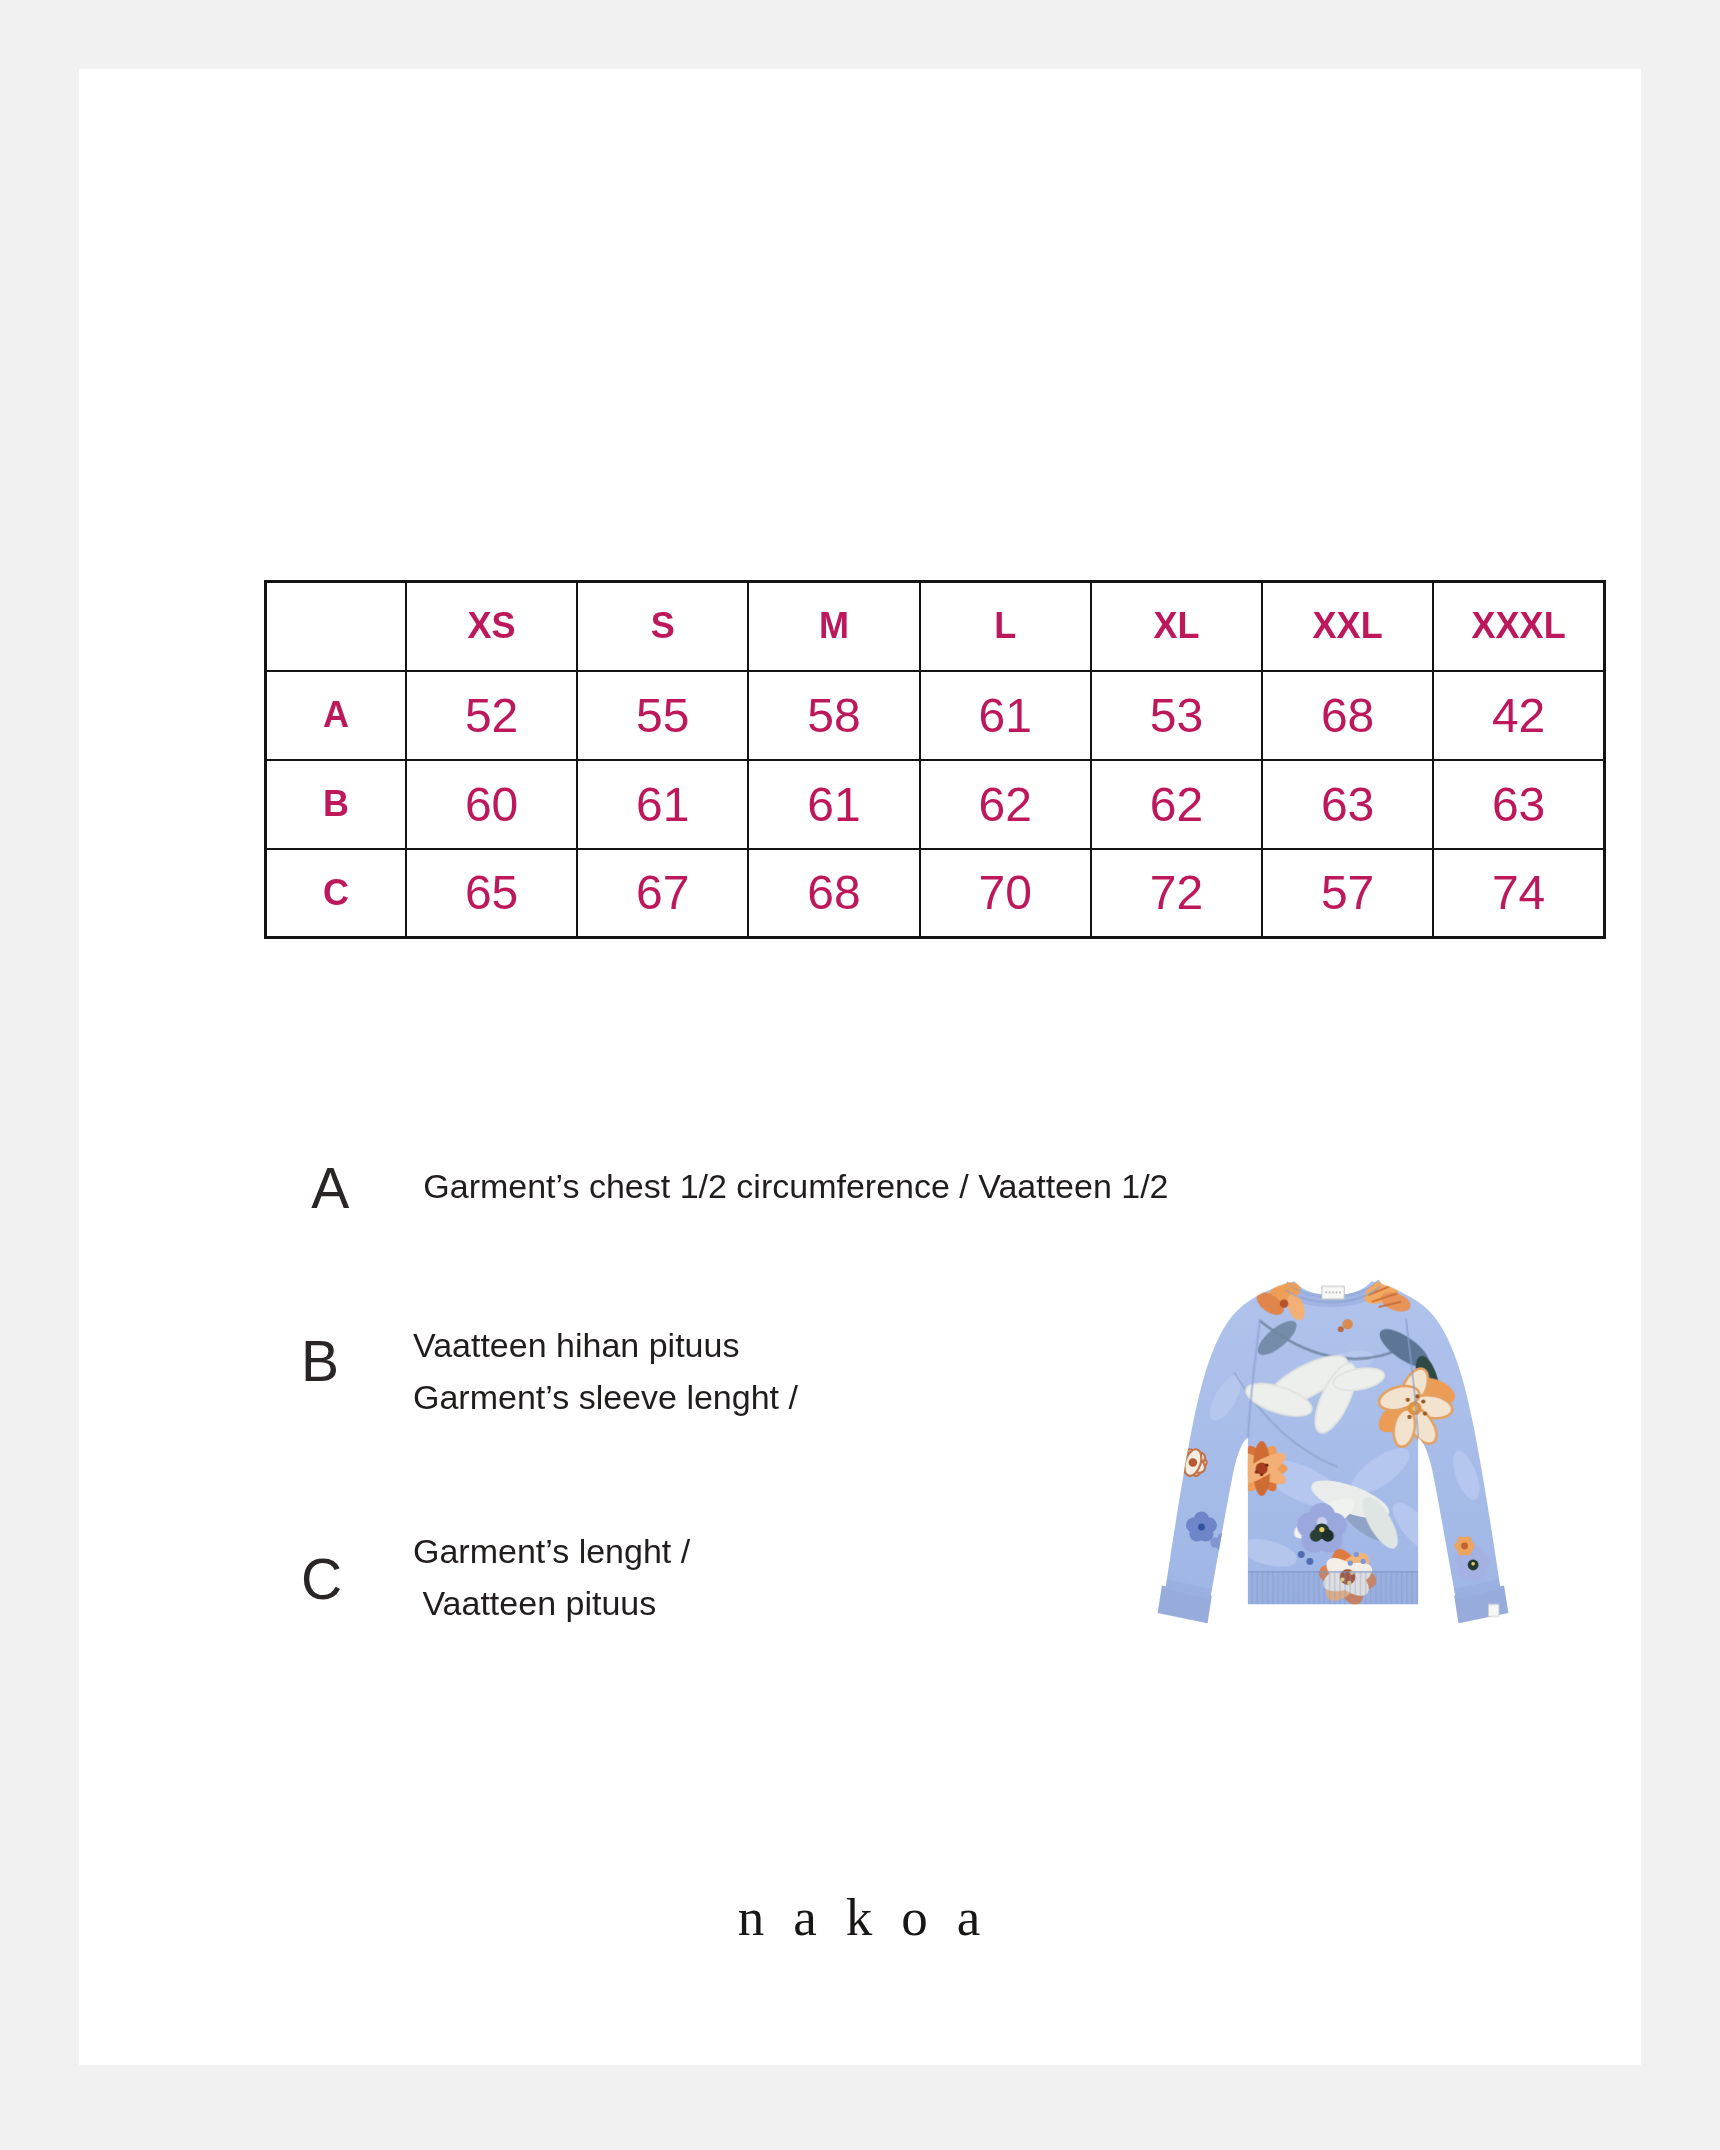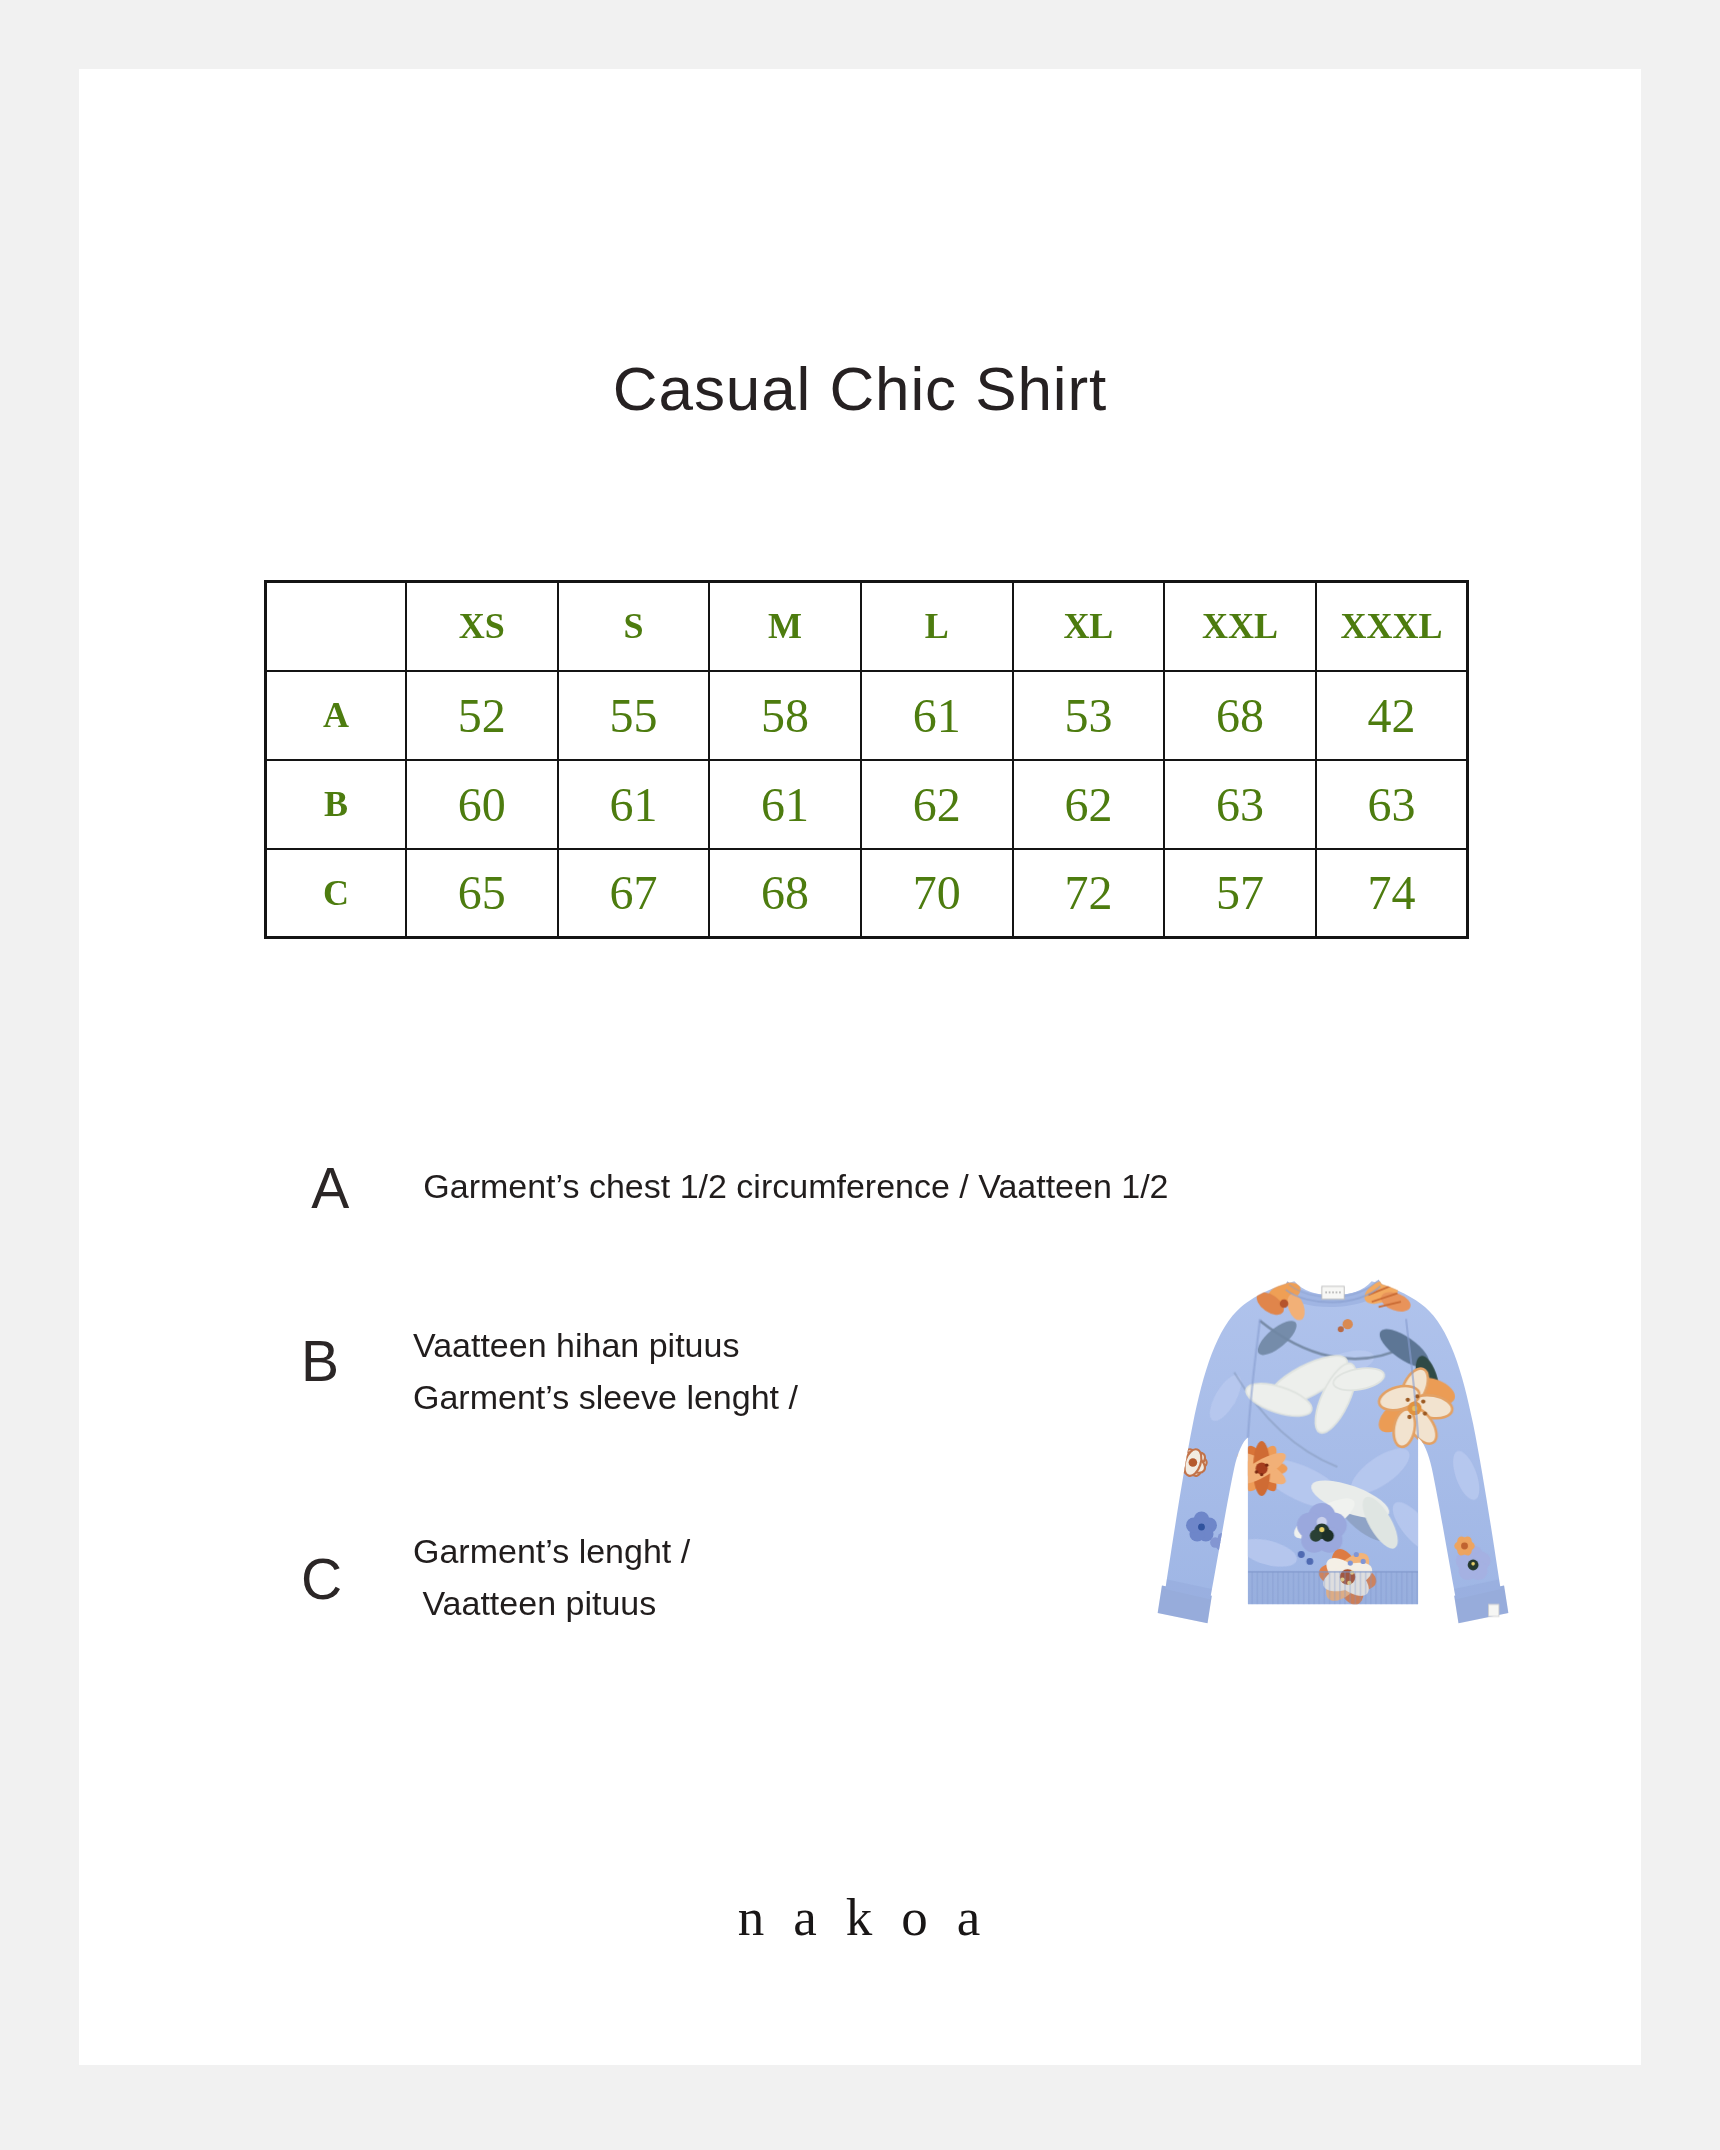--- a/index.html
+++ b/index.html
@@ -14,23 +14,23 @@
     background:#ffffff;
   }
   .title{
     position:absolute;left:0;top:289px;width:100%;
     text-align:center;margin:0;
     font-family:"Liberation Sans", sans-serif;
     font-weight:400;font-size:62px;line-height:1;
     letter-spacing:0.9px;color:#262122;
   }
   .size-table{
-    position:absolute;left:185px;top:511px;width:1205px;
+    position:absolute;left:185px;top:511px;width:1342px;
     border-collapse:collapse;table-layout:fixed;
-    font-family:Liberation Serif, serif;color:#4d7c0f;
+    font-family:Liberation Sans, sans-serif;color:#be185d;
     border:3.4px solid #141414;
   }
   .size-table tr{height:89px;}
   .size-table th,.size-table td{
     border:2.6px solid #141414;text-align:center;vertical-align:middle;
     padding:0;
   }
   .size-table thead th{font-weight:700;font-size:36px;}
   .size-table .corner-cell{width:138px;}
   .size-table .row-label{font-weight:700;font-size:36px;}
@@ -61,21 +61,20 @@
     letter-spacing:29px;padding-left:27px;box-sizing:border-box;
     color:#191616;
   }
 </style>
 </head>
 <body>
 
 <div class="canvas">
   <div class="card">
 
-    <h1 class="title">Casual Chic Shirt</h1>
 
     <table class="size-table">
       <thead>
         <tr>
           <th class="corner-cell"></th>
         <th>XS</th>
             <th>S</th>
             <th>M</th>
             <th>L</th>
             <th>XL</th>

